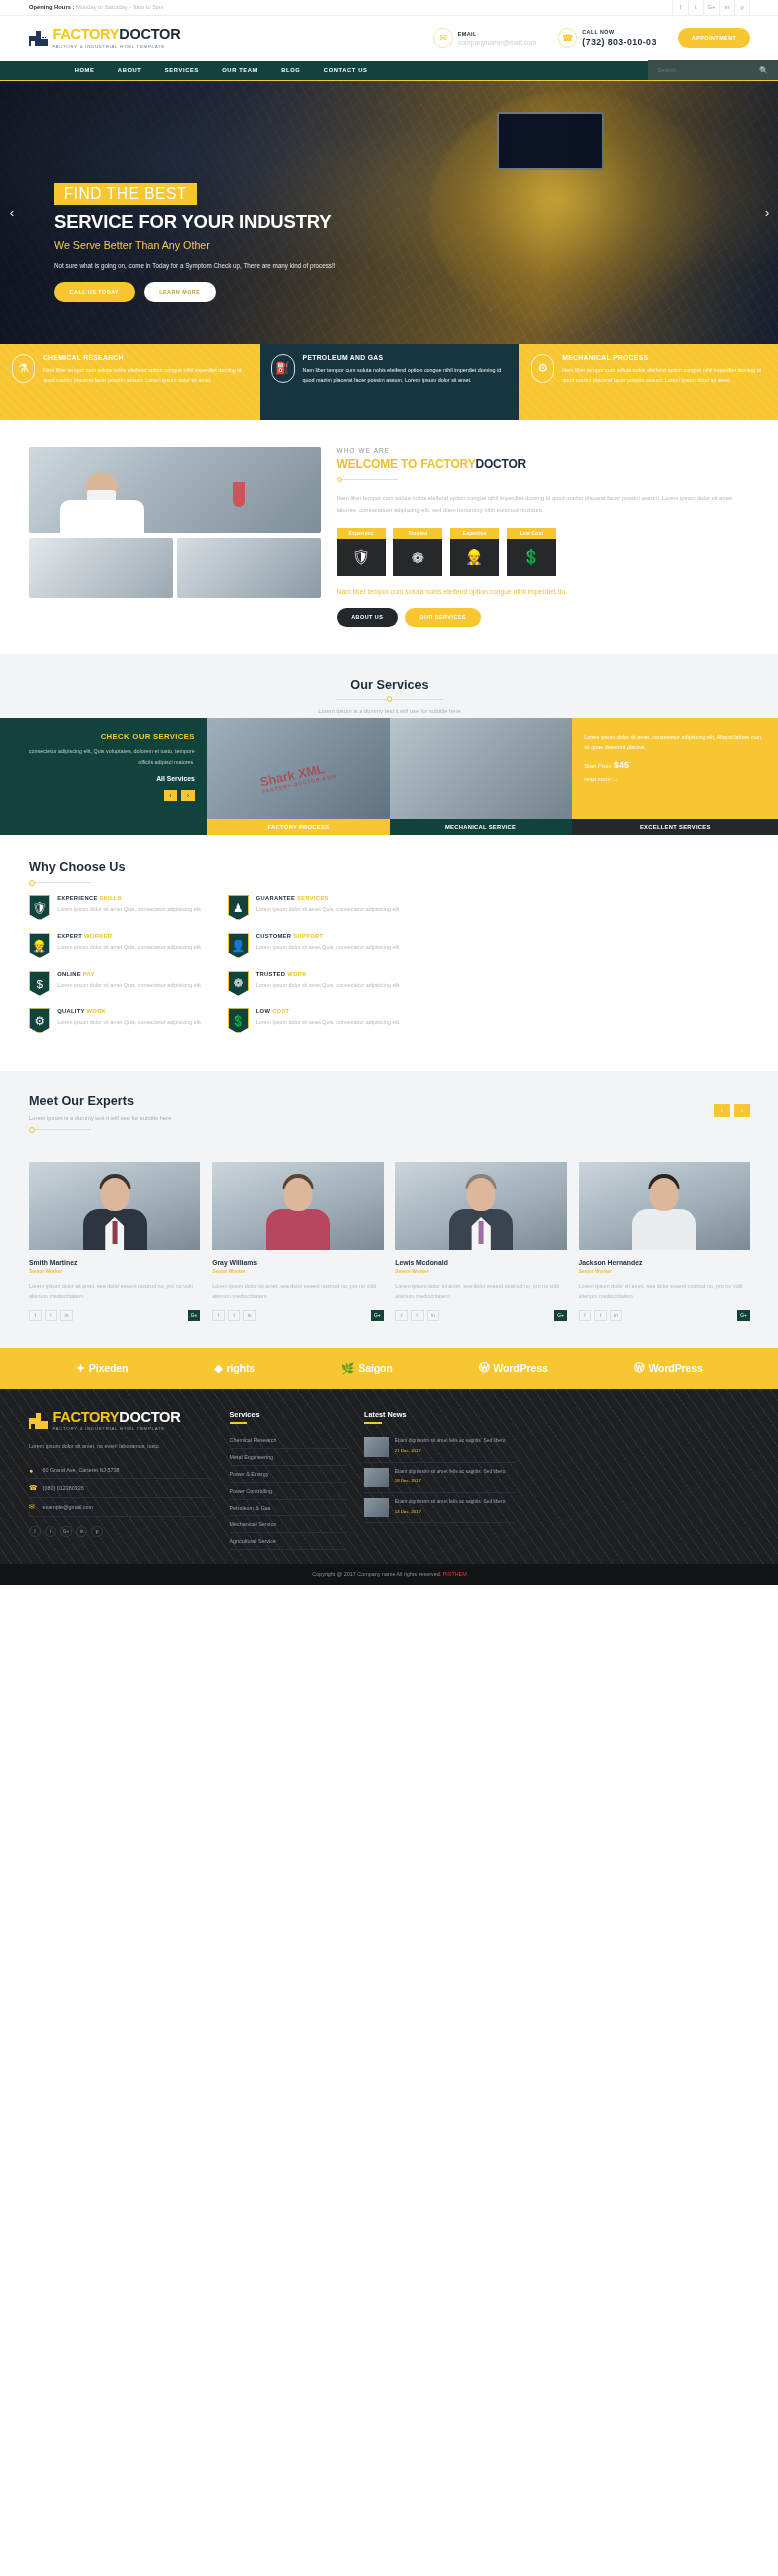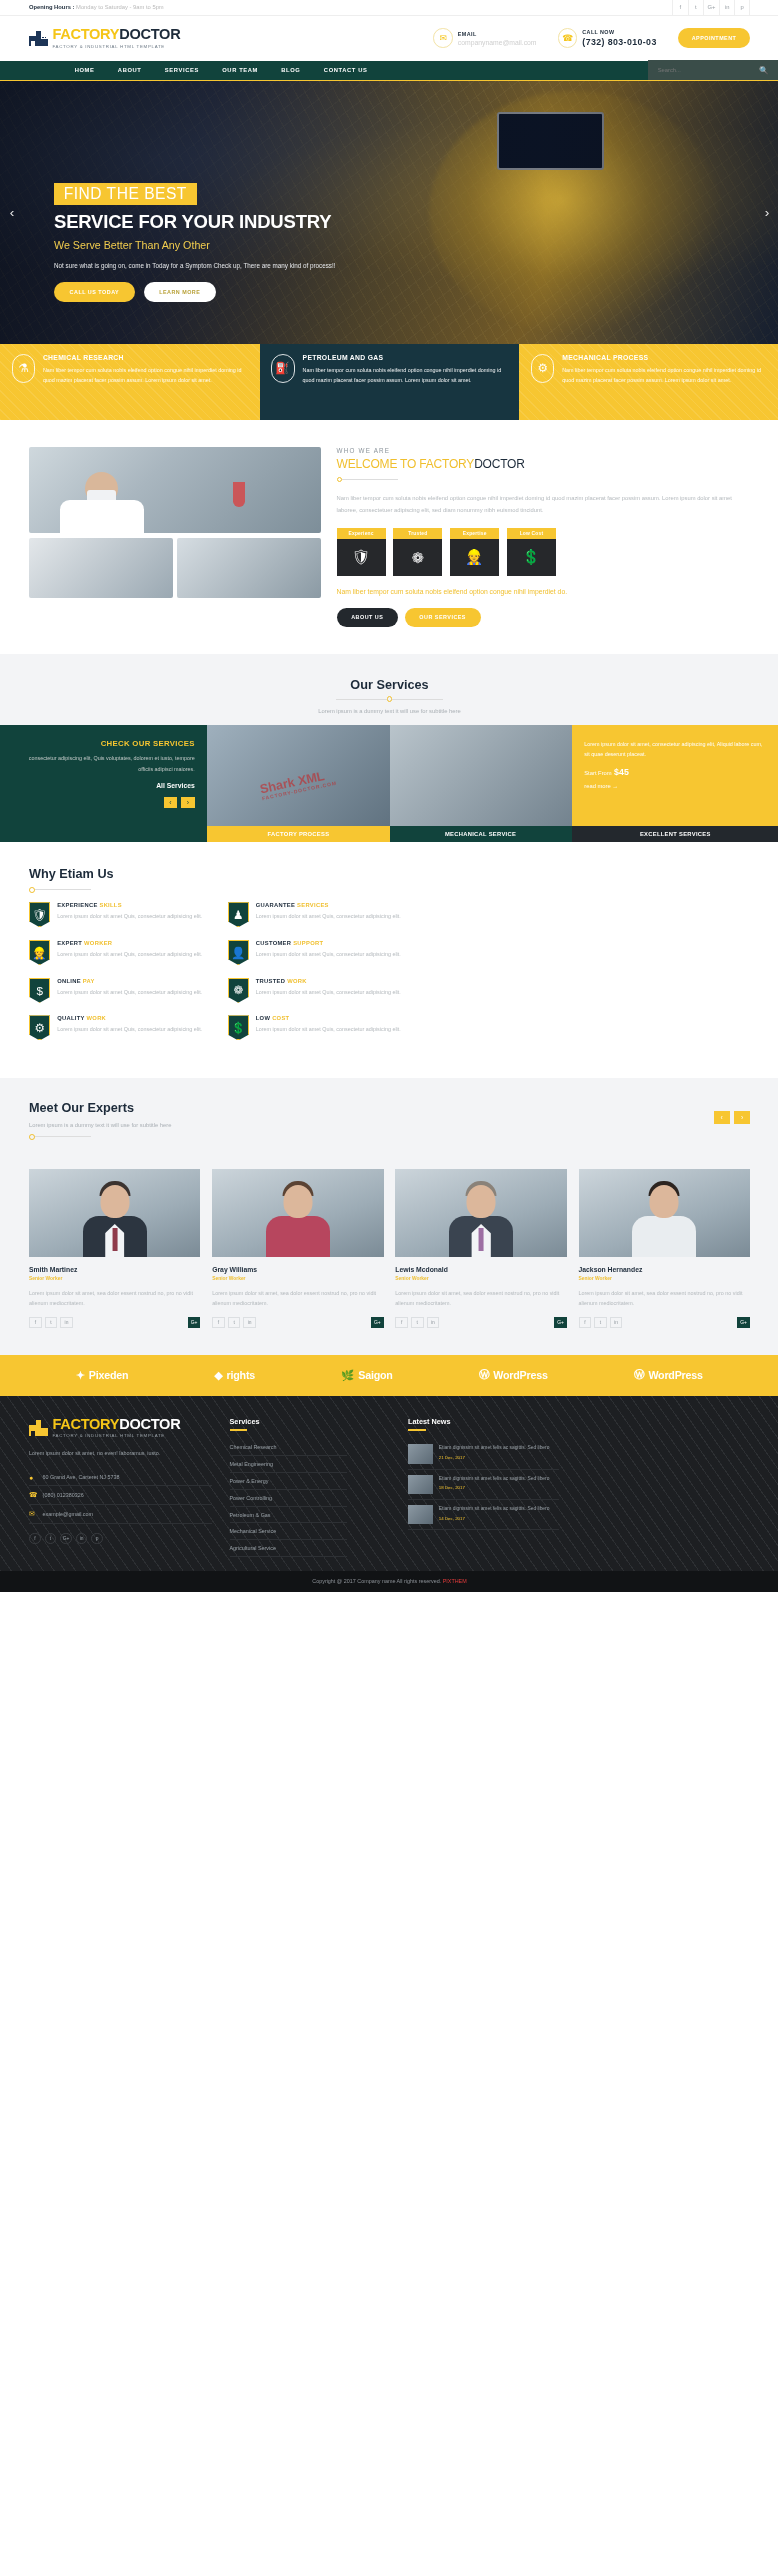--- a/index.html
+++ b/index.html
@@ -101,21 +101,21 @@
   .wgal .sm{flex:1;height:60px;border-radius:1.9px;}
   .wgal .sm.a{background:linear-gradient(135deg,#e3e7ea,#9aa8b2);}
   .wgal .sm.b{background:linear-gradient(135deg,#d6dde2,#8b9aa4);}
   .wgal .big .face1{width:33px;height:33px;background:#d9b79a;left:56px;top:25px;position:absolute;border-radius:50%;}
   .wgal .big .mask{width:29px;height:15.6px;background:#f0f2f4;left:58px;top:43px;position:absolute;border-radius:2.9px;}
   .wgal .big .coat{width:84px;height:39px;background:#fff;left:31px;top:53px;position:absolute;border-radius:9.7px 9.7px 0 0;}
   .wgal .big .flask{width:11.7px;height:25px;background:rgba(220,60,60,.75);right:76px;top:35px;position:absolute;border-radius:0 0 5.8px 5.8px;}
 
   .wtxt{flex:1;}
   .wtxt .kicker{font-size:6.3px;color:#8b949b;letter-spacing:1.2px;margin-bottom:2.9px;}
-  .wtxt h2{font-size:12px;font-weight:normal;letter-spacing:-0.2px;}
+  .wtxt h2{font-size:12px;font-weight:bold;letter-spacing:-0.2px;}
   .wtxt h2 .y{color:#f0bf2e;}
   .wtxt h2 .d{color:#1d2b3a;}
   .dash{display:flex;align-items:center;margin:5.8px 0 9.7px;}
   .dash .dot{width:5.8px;height:5.8px;border-radius:50%;border:1.5px solid #f0bf2e;}
   .dash .ln{height:1px;width:56px;background:#ddd;}
   .wtxt p.body{font-size:5.8px;line-height:2.1;color:#b4b9bd;}
   .wicons{display:flex;gap:7.8px;margin:11.7px 0 9.7px;}
   .wicon{width:49px;}
   .wicon .cap{background:#f7c631;color:#fff;font-size:4.9px;font-weight:bold;text-align:center;
      padding:2.9px 0;letter-spacing:0.2px;}
@@ -127,21 +127,21 @@
      padding:6.8px 14.6px;cursor:pointer;}
   .wbtns .d{background:#23282d;color:#fff;}
   .wbtns .y{background:#f7c631;color:#fff;}
 
   
   .sec-services{background:#f3f4f6;padding:23.4px 0 0;}
   .sec-head{text-align:center;}
   .sec-head h2{font-size:12.7px;font-weight:bold;color:#1d2b3a;}
   .sec-head .dash2{display:flex;justify-content:center;align-items:center;margin:4.9px 0 5.8px;}
   .sec-head p{font-size:5.8px;color:#a9afb4;}
-  .srow{display:flex;margin-top:11px;height:117px;padding:0 0 0 0;}
+  .srow{display:flex;margin-top:4px;height:117px;padding:0 0 0 0;}
   .scard{flex:1;position:relative;overflow:hidden;}
   .scard.teal{background:#11433c;padding:13.6px 12.7px;}
   .scard.teal h3{font-size:7.8px;font-weight:bold;color:#f7c631;text-align:right;letter-spacing:0.3px;}
   .scard.teal p{font-size:5.4px;line-height:1.9;color:#c3cac8;text-align:right;margin-top:5.8px;}
   .scard.teal .all{font-size:6.8px;font-weight:bold;color:#fff;text-align:right;margin-top:7.8px;}
   .scard.teal .navs{display:flex;gap:3.9px;justify-content:flex-end;margin-top:7.8px;}
   .scard.teal .navs span{width:13.6px;height:11.7px;background:#f7c631;display:flex;align-items:center;
      justify-content:center;color:#11433c;font-size:6.8px;cursor:pointer;}
   .scard.img{background:linear-gradient(135deg,#9fb0bd,#5d6f7d);}
   .scard.img .cap{position:absolute;left:0;right:0;bottom:0;background:#f7c631;color:#fff;
@@ -239,21 +239,21 @@
      border-bottom:1px solid #2d3034;}
   .fcontact div .ic{color:#f7c631;font-size:6.8px;width:7.8px;}
   .fsoc{display:flex;gap:3.9px;margin-top:8.8px;}
   .fsoc i{width:11.7px;height:11.7px;border-radius:50%;border:1px solid #3a3d41;display:flex;
      align-items:center;justify-content:center;font-style:normal;font-size:4.9px;color:#9aa2a8;cursor:pointer;}
   .fcol h4{font-size:7.3px;font-weight:bold;color:#fff;margin-bottom:2.9px;}
   .fcol .uline{width:17.5px;height:1.9px;background:#f7c631;margin-bottom:8.8px;}
   .fcol2{width:117px;}
   .fcol2 ul{list-style:none;}
   .fcol2 ul li{font-size:5.4px;color:#9aa2a8;padding:4.9px 0;border-bottom:1px solid #2d3034;cursor:pointer;}
-  .fcol3{width:151px;margin-left:44px;}
+  .fcol3{width:151px;}
   .news{display:flex;gap:5.8px;padding:4.9px 0;border-bottom:1px solid #2d3034;}
   .news .thumb{width:25px;height:19.5px;flex:0 0 25px;background:linear-gradient(135deg,#8c99a3,#5b6974);}
   .news .nt{font-size:4.9px;line-height:1.6;color:#9aa2a8;}
   .news .nd{font-size:4.4px;color:#f7c631;margin-top:2.9px;}
   .fcol4{flex:1;}
   .fcol4 input,.fcol4 textarea{width:100%;background:#2a2d31;border:1px solid #33373b;color:#8b9198;
      font-size:5.4px;padding:5.8px 6.8px;margin-bottom:5.8px;outline:none;
      font-family:"Liberation Sans",sans-serif;}
   .fcol4 textarea{height:29px;resize:none;}
   .fcol4 .sendbtn{width:100%;background:#f7c631;border:none;color:#fff;font-size:5.4px;font-weight:bold;
@@ -464,21 +464,21 @@
           <span>$45</span>
         </div>
         <div class="more">read more →</div>
         <div class="cap">EXCELLENT SERVICES</div>
       </div>
     </div>
   </div>
 
   <div class="sec-why">
     <div class="whycol">
-      <h2>Why Etiam Us</h2>
+      <h2>Why Choose Us</h2>
       <div class="dash">
           <div class="dot"></div>
           <div class="ln"></div>
         </div>
       <div class="whygrid">
         <div class="whyitem">
           <div class="bg">🛡</div>
           <div>
               <h4><span style="color:#1d2b3a">EXPERIENCE </span><span>SKILLS</span></h4>
           <p>Lorem ipsum dolor sit amet Quis, consectetur adipisicing elit.</p>

